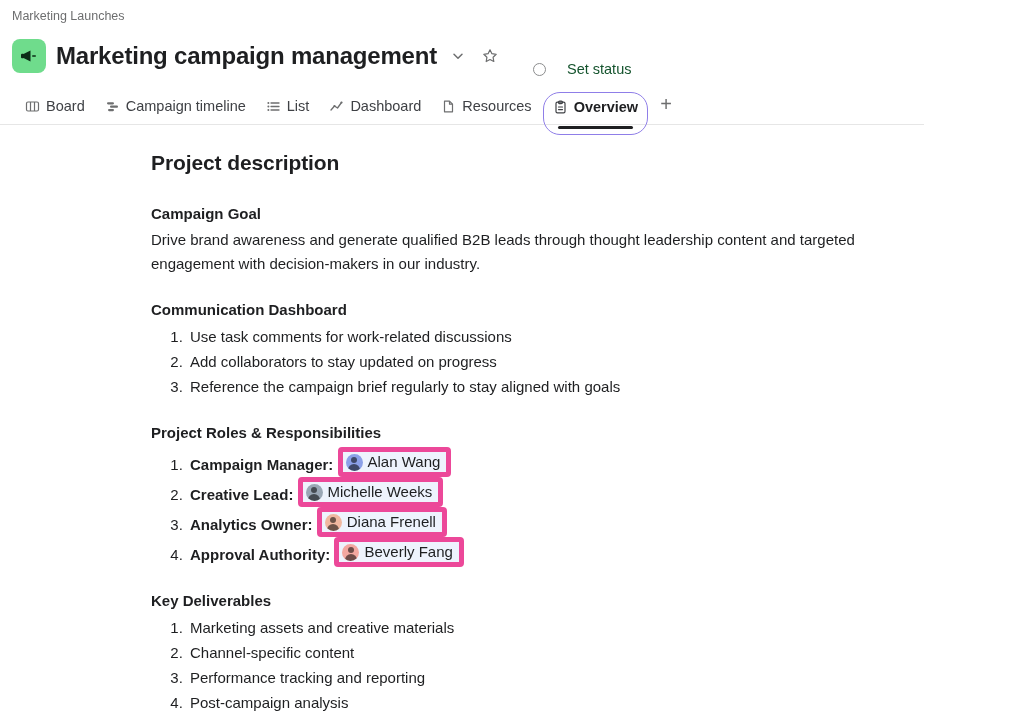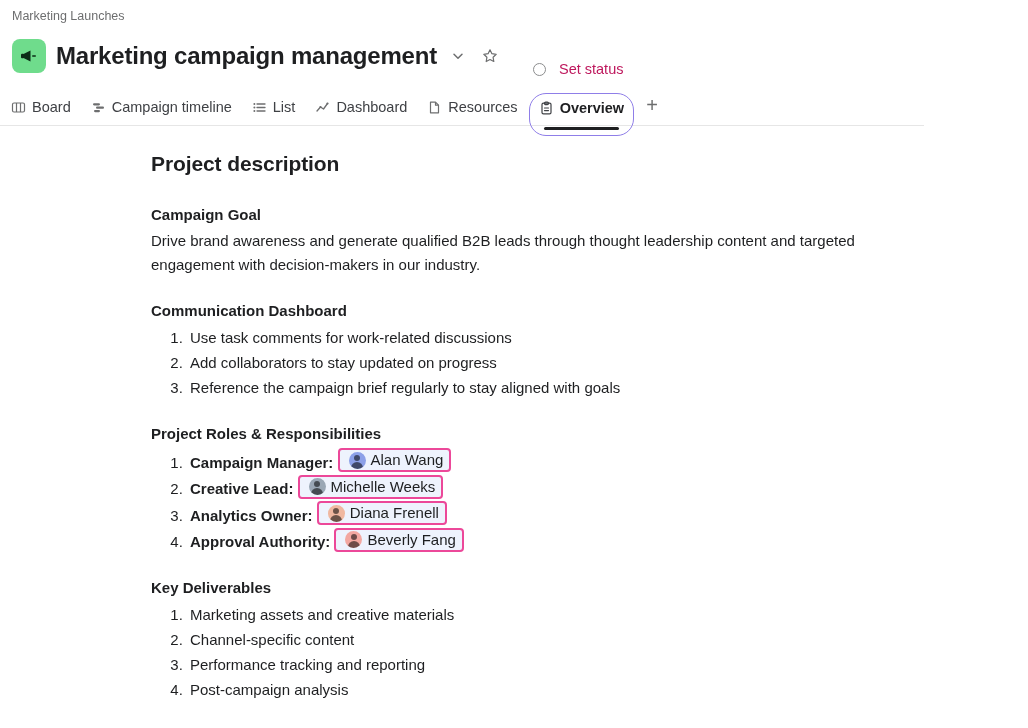--- a/index.html
+++ b/index.html
@@ -54,42 +54,42 @@
   }
   .chev-btn, .star-btn {
     width: 22px; height: 22px;
     display: flex; align-items: center; justify-content: center;
     color: #6d6e6f;
     cursor: pointer;
   }
   .status-btn {
     display: flex;
     align-items: center;
-    gap: 13px;
+    gap: 21px;
     margin-left: 16px;
-    color: #be185d;
+    color: #14532d;
     font-size: 14.5px;
     cursor: pointer;
     padding: 3px 6px;
     border-radius: 5px;
     margin-top: 26px;
   }
   .status-circle {
     width: 13px; height: 13px;
     border: 1.6px solid #8c8d8e;
     border-radius: 50%;
     display: inline-block;
   }
 
   
   .tabs {
     display: flex;
     align-items: flex-end;
     gap: 2px;
-    padding-left: 2px;
+    padding-left: 16px;
     border-bottom: 1px solid #e6e6e6;
     height: 40px;
   }
   .tab {
     display: flex;
     align-items: center;
     gap: 6px;
     padding: 6px 9px 10px 9px;
     font-size: 14.5px;
     color: #3f4145;
@@ -165,23 +165,23 @@
     color: #1e1f21;
   }
   ol.doc-list li { padding-left: 3px; }
   ol.doc-list li + li { margin-top: 0px; }
   .role-label { font-weight: 700; margin-top: 44px; }
   .mention {
     display: inline-flex;
     align-items: center;
     gap: 5px;
     background: #eef3fd;
-    border: 2px solid #ec4899;
+    border: 5px solid #ec4899;
     border-radius: 4px;
-    padding: 0px 6px 0px 9px;
+    padding: 0px 6px 0px 3px;
     line-height: 20px;
     vertical-align: -1px;
     cursor: pointer;
   }
   .avatar {
     width: 17px; height: 17px;
     border-radius: 50%;
     display: inline-block;
     flex: 0 0 auto;
     position: relative;

